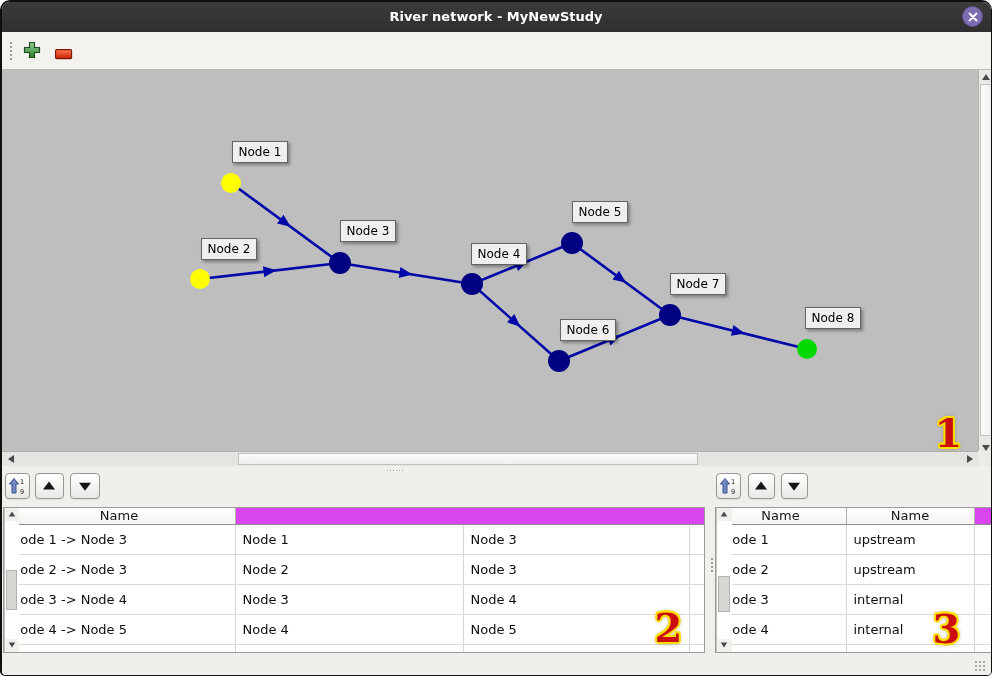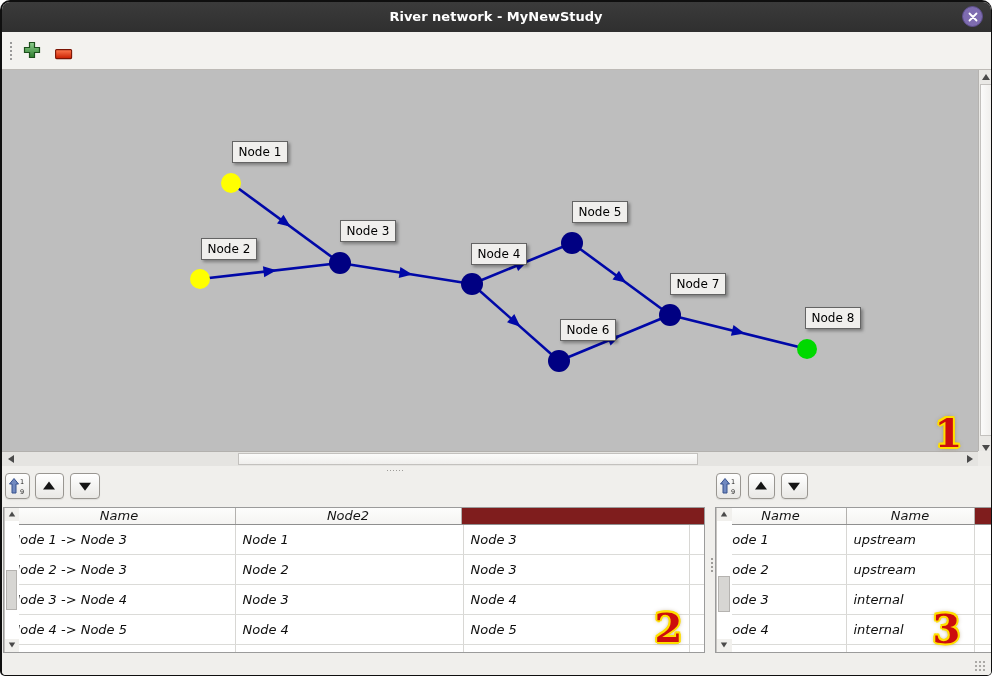--- a/index.html
+++ b/index.html
@@ -54,21 +54,21 @@
   #panel-splitter{position:absolute;left:708px;top:555px;width:4px;height:16px;
               background-image:radial-gradient(#9e9c99 0.9px,transparent 1.1px);background-size:4px 4px;}
 
   .tbtn{position:absolute;height:26px;border:1px solid #999691;border-radius:4px;box-sizing:border-box;
         background:linear-gradient(#ffffff,#e9e8e5);box-shadow:0 1px 1px rgba(0,0,0,0.08);}
   .tbtn .tri{left:50%;top:50%;}
   .tbtn .tri.up{transform:translate(-50%,-55%);border-left-width:6px;border-right-width:6px;border-bottom:8px solid #151515;}
   .tbtn .tri.down{transform:translate(-50%,-40%);border-left-width:6px;border-right-width:6px;border-top:8px solid #151515;}
 
   
-  .dtable{position:absolute;background:#7f1d1d;border:1px solid #9b9b9b;box-sizing:border-box;overflow:hidden;font-style:italic;}
+  .dtable{position:absolute;background:#d946ef;border:1px solid #9b9b9b;box-sizing:border-box;overflow:hidden;}
   .thead{display:flex;height:17px;border-bottom:1px solid #8f8f8f;box-sizing:border-box;}
   .th{background:linear-gradient(#fdfdfc,#f5f4f2);border-right:1px solid #b3b1ae;box-sizing:border-box;
       font-size:13px;line-height:16px;text-align:center;color:#151515;overflow:hidden;white-space:nowrap;}
   .tr{display:flex;height:30px;border-bottom:1px solid #dbdbd8;background:#fff;box-sizing:border-box;}
   .tr.empty{height:8px;border-bottom:none;}
   .td{border-right:1px solid #d8d7d4;box-sizing:border-box;font-size:13px;line-height:29px;
       padding-left:7px;color:#0d0d0d;overflow:hidden;white-space:nowrap;}
   .table-scroll{position:absolute;top:0;bottom:0;width:15px;background:#fff;border-left:1px solid #c6c4c1;box-sizing:border-box;}
   .sb-btn{position:absolute;left:0;width:100%;height:13px;background:#f1f0ed;}
   .sb-btn .tri{left:50%;top:50%;transform:translate(-50%,-50%) scale(0.8);}
@@ -205,21 +205,20 @@
   <div class="tbtn" style="left:746px;top:471px;width:27px;">
         <div class="tri up"></div>
       </div>
   <div class="tbtn" style="left:779px;top:471px;width:27px;">
         <div class="tri down"></div>
       </div>
 
   <div id="left-table" class="dtable" style="left:1px;top:505px;width:702px;height:146px;">
     <div class="thead" id="left-thead">
           <div class="th" style="width: 232px;">Name</div>
-          <div class="th" style="width: 226px;">Node2</div>
         </div>
     <div id="left-tbody">
           <div class="tr">
             <div class="td" style="width: 232px;">Node 1 -&gt; Node 3</div>
             <div class="td" style="width: 228px;">Node 1</div>
             <div class="td" style="width: 226px;">Node 3</div>
           </div>
           <div class="tr">
             <div class="td" style="width: 232px;">Node 2 -&gt; Node 3</div>
             <div class="td" style="width: 228px;">Node 2</div>

